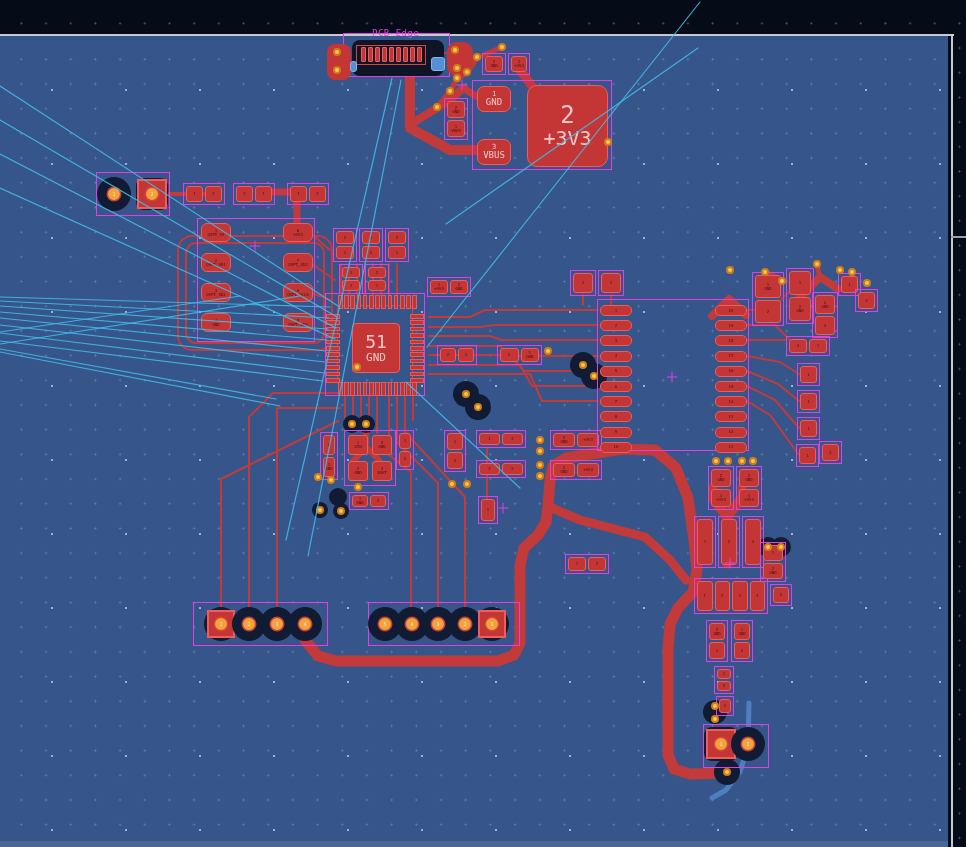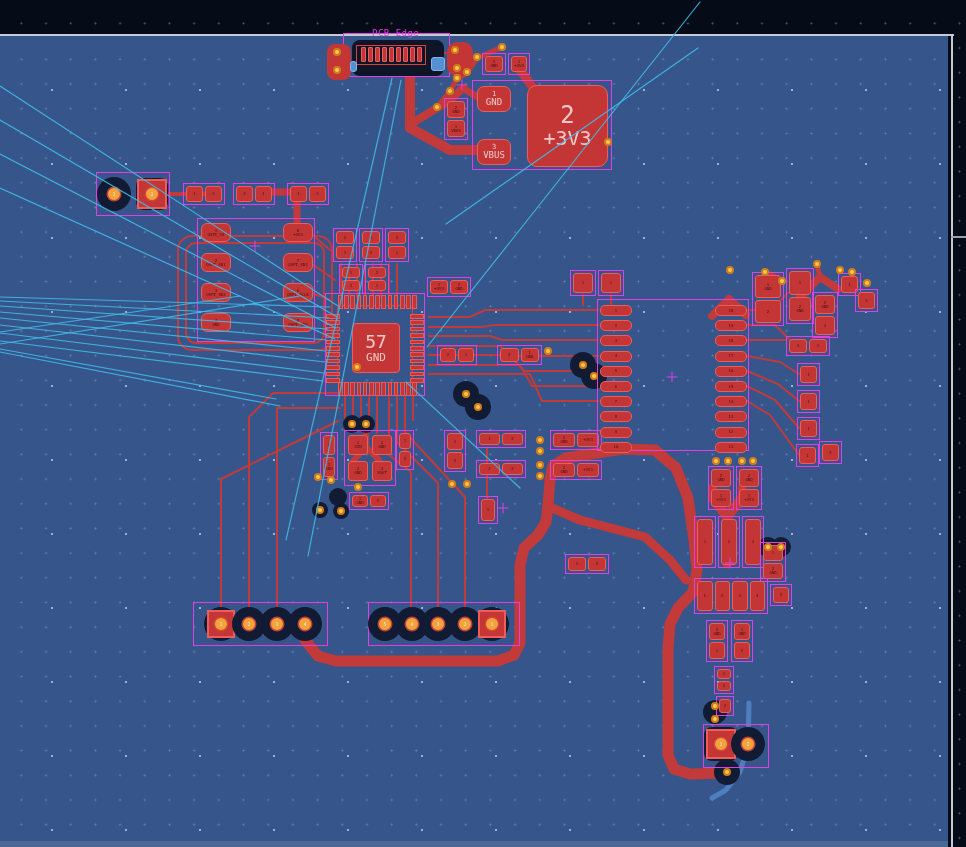--- a/index.html
+++ b/index.html
@@ -386,21 +386,21 @@
     <span class="n">VBUS</span>
   </div>
   <div class="rpad" style="left:527px;top:85px;width:81px;height:82px;border-radius:10px;">
     <span class="n" style="font-size:24px;">2</span>
     <span class="n" style="font-size:20px;">+3V3</span>
   </div>
 
   <div class="courts" style="left:325px;top:293px;width:100px;height:103px;"></div>
   <div class="redline" style="left:337px;top:305px;width:76px;height:78px;border-radius:4px;"></div>
   <div class="mcu-center" style="left:352px;top:323px;width:48px;height:50px;">
-    <span style="font-size:18px;line-height:1;">57</span>
+    <span style="font-size:18px;line-height:1;">51</span>
     <span style="font-size:11px;">GND</span>
   </div>
   <div id="mcu-pins">
       <div class="pin" style="left: 338px; top: 295px; width: 4.5px; height: 14px;"></div>
       <div class="pin" style="left: 338px; top: 382px; width: 4.5px; height: 14px;"></div>
       <div class="pin" style="left: 344.2px; top: 295px; width: 4.5px; height: 14px;"></div>
       <div class="pin" style="left: 344.2px; top: 382px; width: 4.5px; height: 14px;"></div>
       <div class="pin" style="left: 350.4px; top: 295px; width: 4.5px; height: 14px;"></div>
       <div class="pin" style="left: 350.4px; top: 382px; width: 4.5px; height: 14px;"></div>
       <div class="pin" style="left: 356.6px; top: 295px; width: 4.5px; height: 14px;"></div>

